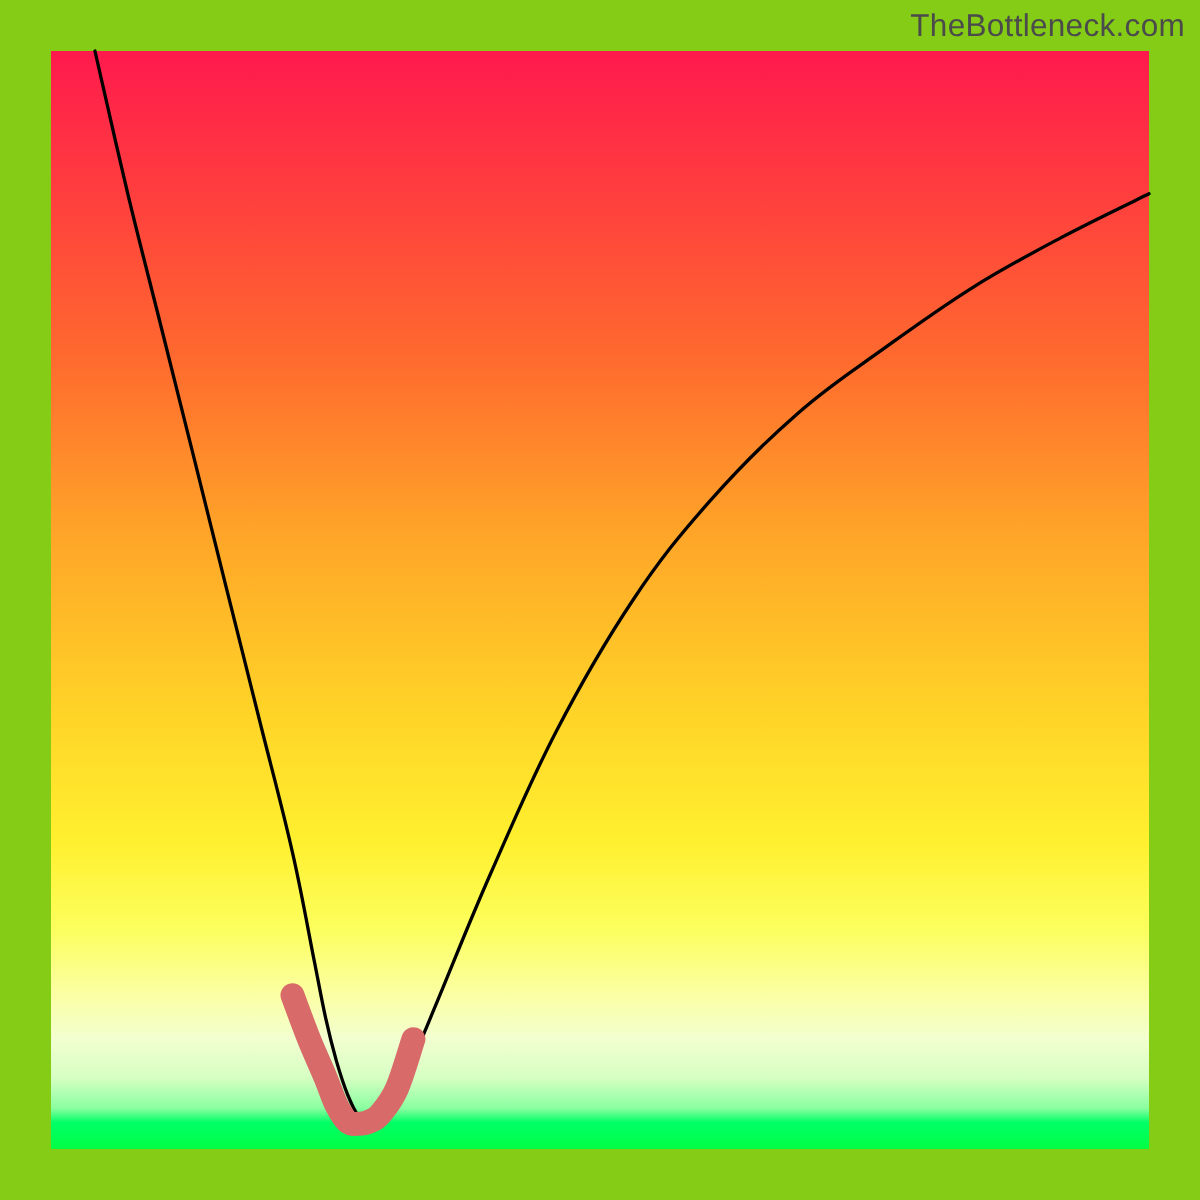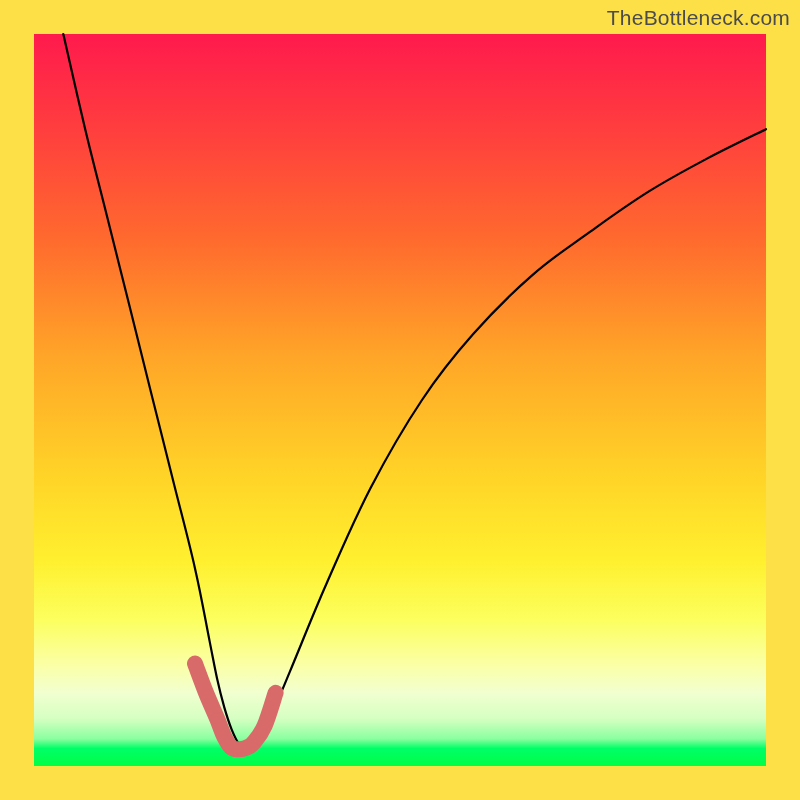--- a/index.html
+++ b/index.html
@@ -10,21 +10,21 @@
     background: #000;
     overflow: hidden;
     font-family: Arial, Helvetica, sans-serif;
   }
   .frame {
     position: absolute;
     top: 0;
     left: 0;
     width: 800px;
     height: 800px;
-    background: #fde047;
+    background: #84cc16;
   }
   .plot {
     position: absolute;
     top: 34px;
     left: 34px;
     width: 732px;
     height: 732px;
     
     background: linear-gradient(
       to bottom,

